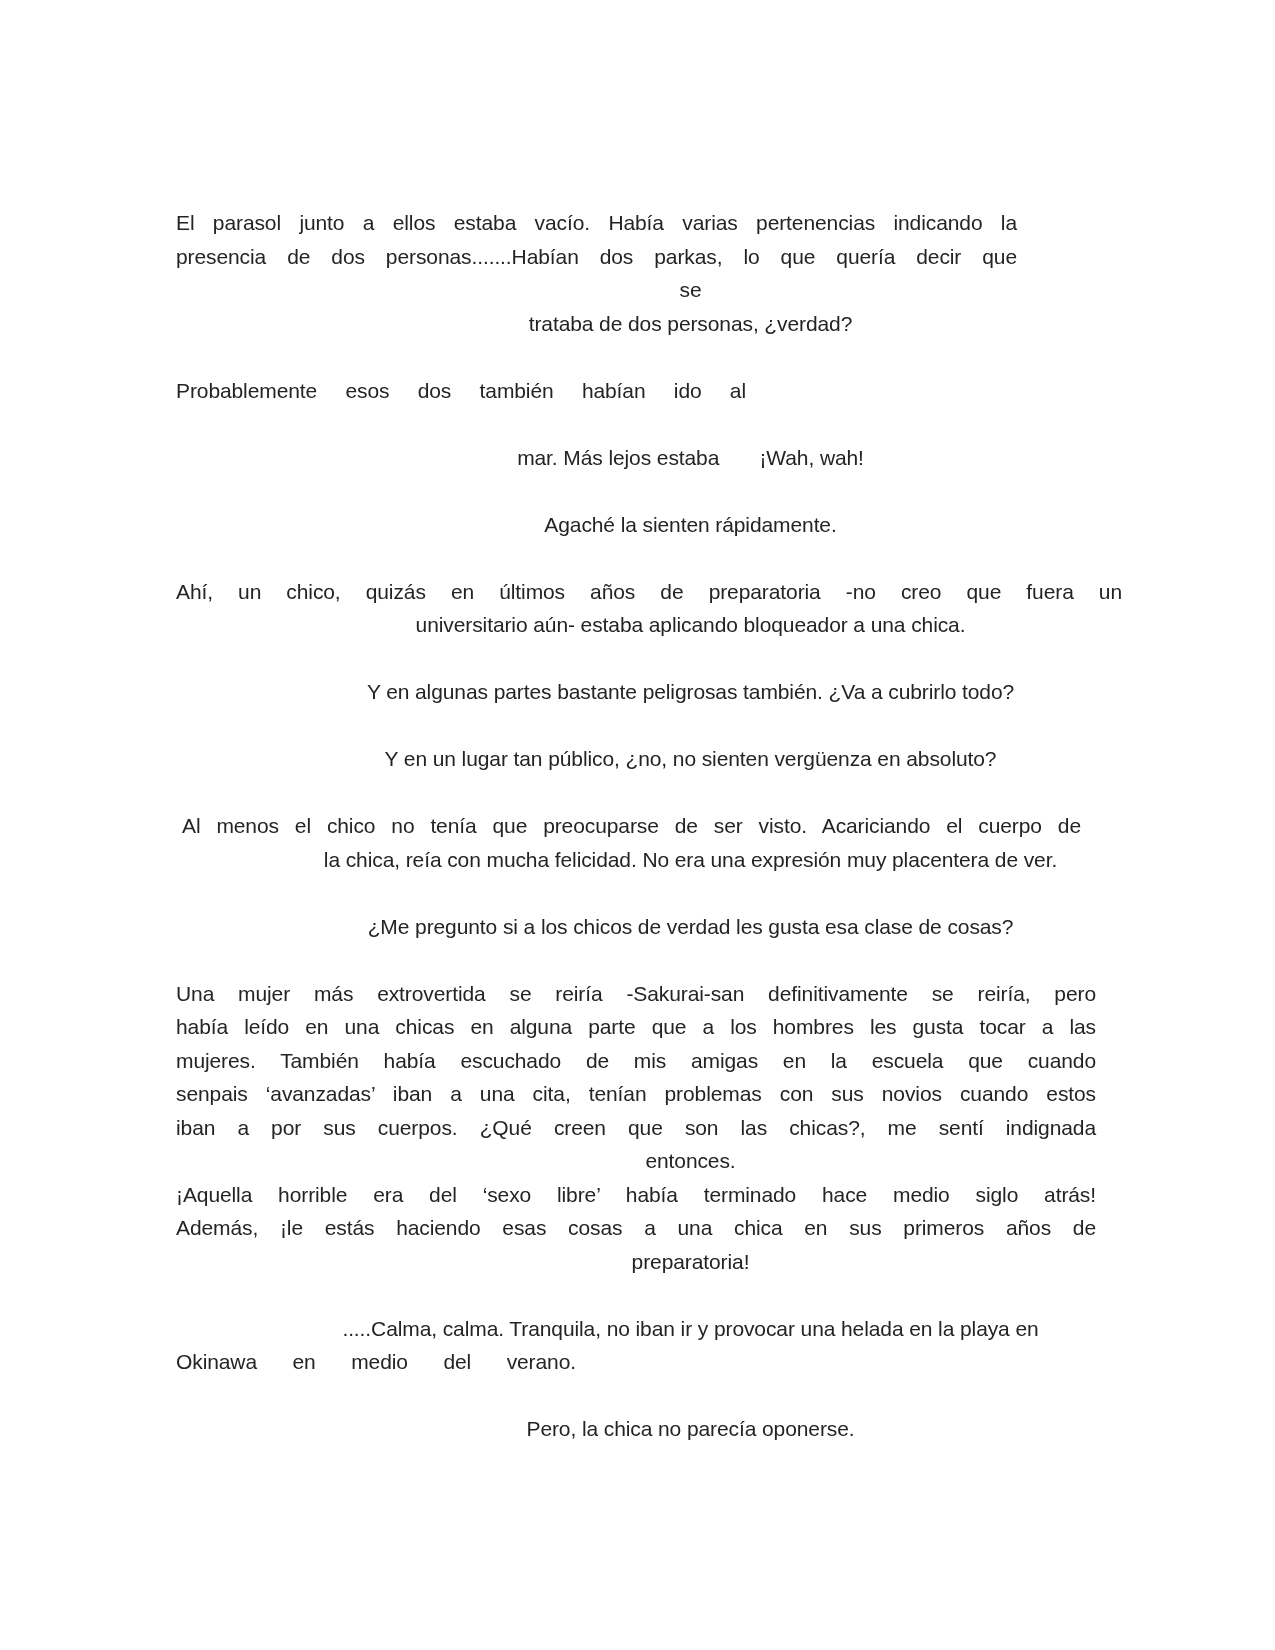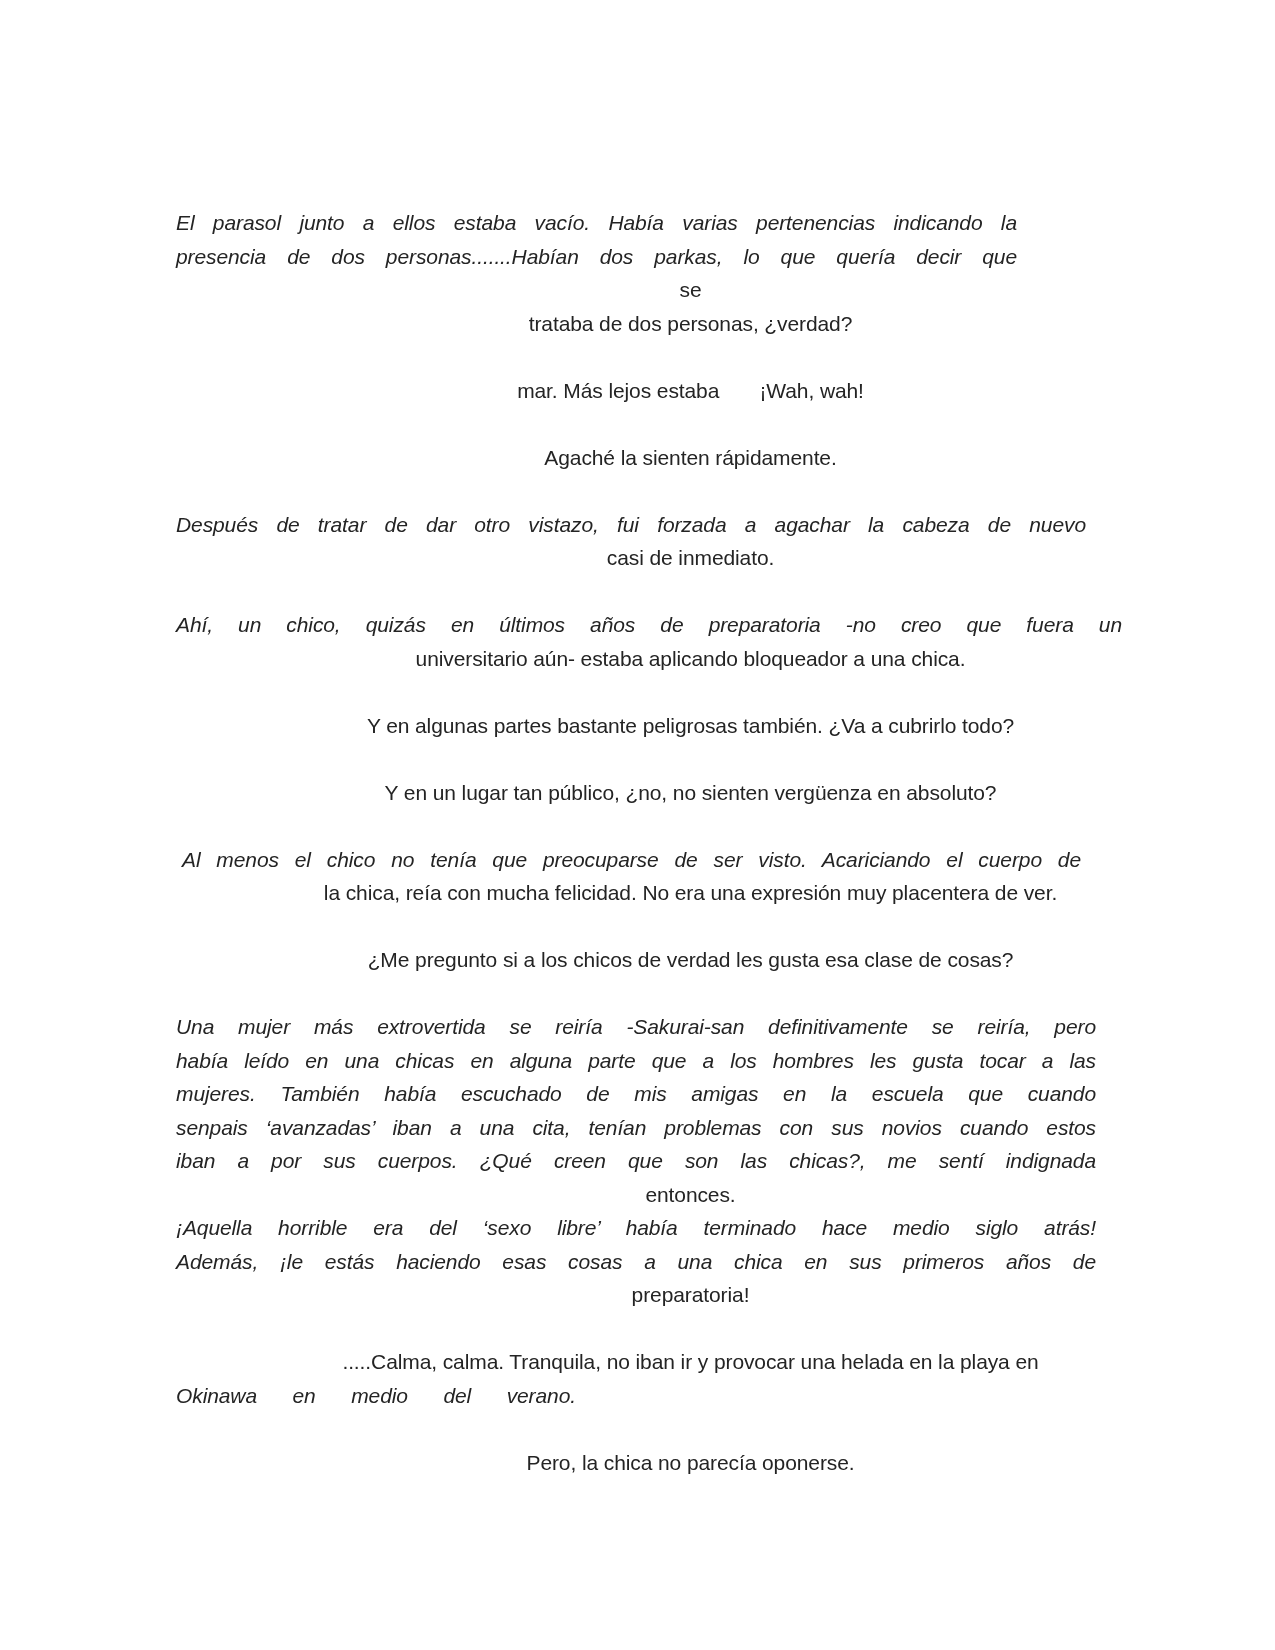--- a/index.html
+++ b/index.html
@@ -28,21 +28,20 @@
     margin: 0 0 33.5px 0;
   }
   .line {
     text-align: center;
     min-height: 33.5px;
   }
   
   .j {
     text-align: justify;
     text-align-last: justify;
-    font-style: italic;
   }
   .w841 { width: 841px; }
   .w570 { width: 570px; }
   .w910 { width: 910px; }
   .w946 { width: 946px; margin-top: 19px; }
   .w899 { width: 899px; margin-left: 6px; }
   .w920 { width: 920px; }
   .w400 { width: 400px; }
 </style>
 </head>
@@ -50,33 +49,32 @@
 
 <div class="page">
 
   <div class="para">
     <div class="line j w841">El parasol junto a ellos estaba vacío. Había varias pertenencias indicando la</div>
     <div class="line j w841">presencia de dos personas.......Habían dos parkas, lo que quería decir que</div>
     <div class="line">se</div>
     <div class="line">trataba de dos personas, ¿verdad?</div>
   </div>
 
+  <div class="para">
+    <div class="line j w570">Probablemente esos dos también habían ido al</div>
+  </div>
 
   <div class="para">
     <div class="line">mar. Más lejos estaba&nbsp;&nbsp;&nbsp;&nbsp;&nbsp;&nbsp; ¡Wah, wah!</div>
   </div>
 
   <div class="para">
     <div class="line">Agaché la sienten rápidamente.</div>
   </div>
 
-  <div class="para">
-    <div class="line j w910">Después de tratar de dar otro vistazo, fui forzada a agachar la cabeza de nuevo</div>
-    <div class="line">casi de inmediato.</div>
-  </div>
 
   <div class="para">
     <div class="line j w946">Ahí, un chico, quizás en últimos años de preparatoria -no creo que fuera un</div>
     <div class="line">universitario aún- estaba aplicando bloqueador a una chica.</div>
   </div>
 
   <div class="para">
     <div class="line">Y en algunas partes bastante peligrosas también. ¿Va a cubrirlo todo?</div>
   </div>
 

